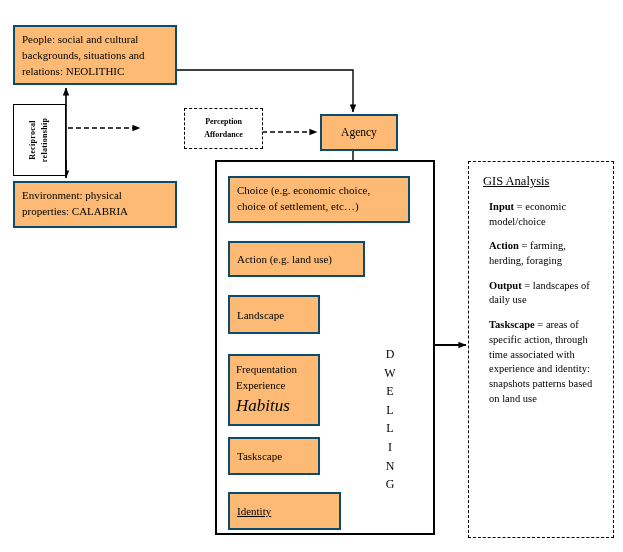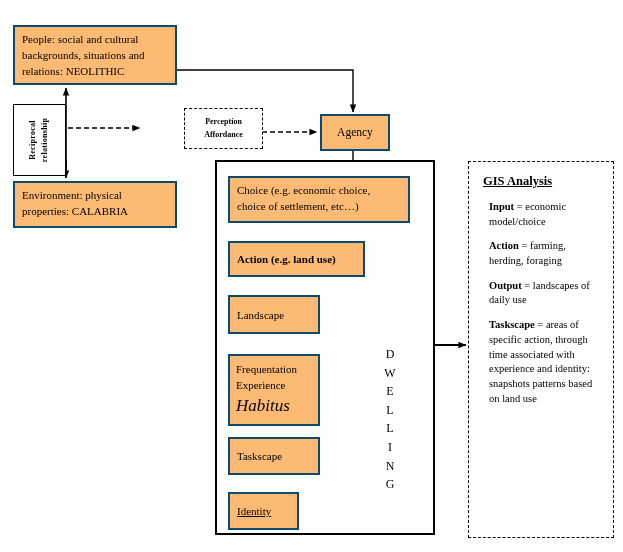--- a/index.html
+++ b/index.html
@@ -86,21 +86,21 @@
   
   .gis {
     position: absolute;
     box-sizing: border-box;
     border: 1px dashed #000000;
     background: #ffffff;
     padding: 12px 12px 8px 12px;
   }
   .gis-title {
     font-size: 12.5px;
-    font-weight: bold;
+    font-weight: normal;
     text-decoration: underline;
     margin: 0 0 11px 2px;
     display: block;
   }
   .gis-entry {
     font-size: 10.5px;
     line-height: 1.4;
     margin: 0 0 10px 8px;
     display: block;
   }
@@ -169,49 +169,49 @@
 
   <div class="box" style="left:13px; top:181px; width:164px; height:47px;">
     <span class="txt">Environment: physical properties: CALABRIA</span>
   </div>
 
   <div class="dashbox" style="left:143px; top:108px; width:79px; height:41px; display:flex; align-items:center; justify-content:center;margin-left:41px;">
     <span style="font-size:8px; font-weight:bold; line-height:1.55; text-align:center; white-space:pre-line;">Perception
 Affordance</span>
   </div>
 
-  <div class="box center" style="left:320px; top:114px; width:70px; height:37px;">
+  <div class="box center" style="left:320px; top:114px; width:78px; height:37px;">
     <span class="txt" style="font-size:11.5px;">Agency</span>
   </div>
 
   <div class="thickbox" style="left:215px; top:160px; width:220px; height:375px;"></div>
 
   <div class="box" style="left:228px; top:176px; width:182px; height:47px;">
     <span class="txt">Choice (e.g. economic choice, choice of settlement, etc…)</span>
   </div>
 
   <div class="box" style="left:228px; top:241px; width:137px; height:36px;">
-    <span class="txt" style="padding-top:9px;font-weight:bold;">Action (e.g. land use)</span>
+    <span class="txt" style="padding-top:9px;">Action (e.g. land use)</span>
   </div>
 
   <div class="box" style="left:228px; top:295px; width:92px; height:39px;">
     <span class="txt" style="padding-top:11px;">Landscape</span>
   </div>
 
   <div class="box" style="left:228px; top:354px; width:92px; height:72px; padding-top:6px;">
     <span style="display:block; font-size:11px; line-height:1.45; padding:0 6px;">Frequentation</span>
     <span style="display:block; font-size:11px; line-height:1.45; padding:0 6px;">Experience</span>
     <span style="display:block; font-size:17px; line-height:1.45; padding:0 6px; font-style:italic;">Habitus</span>
   </div>
 
   <div class="box" style="left:228px; top:437px; width:92px; height:38px;">
     <span class="txt" style="padding-top:10px;">Taskscape</span>
   </div>
 
-  <div class="box" style="left:228px; top:492px; width:71px; height:38px;text-decoration:underline;">
+  <div class="box" style="left:228px; top:492px; width:113px; height:38px;text-decoration:underline;">
     <span class="txt" style="padding-top:10px;">Identity</span>
   </div>
 
   <div class="dwelling" style="left:379px; top:345px; width:22px;">D
 W
 E
 L
 L
 I
 N

